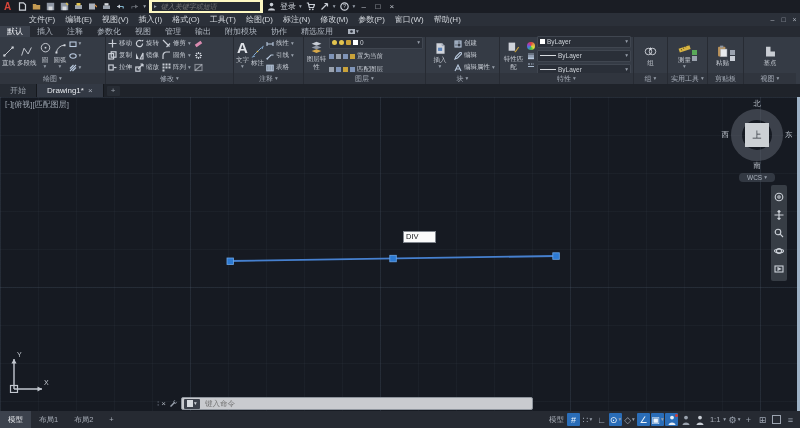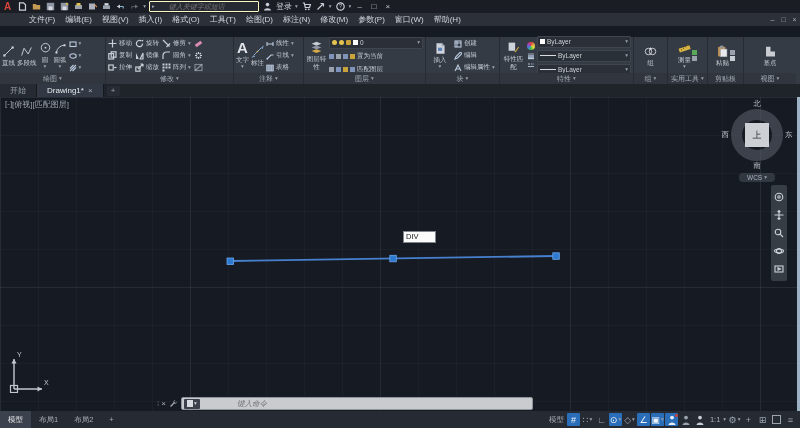--- a/index.html
+++ b/index.html
@@ -6,22 +6,22 @@
   #app{position:relative;width:800px;height:428px;overflow:hidden;
        font-family:"Liberation Sans","DejaVu Sans",sans-serif;
        background:#161a22;-webkit-font-smoothing:antialiased;}
   .caret{font-size:5.5px;color:#98a0ab;line-height:1;}
   
   #titlebar{position:absolute;top:0;left:0;right:0;height:13px;background:#1a1d24;
             display:flex;align-items:center;padding:0 4px;gap:3px;font-size:8px;color:#c9ced6;}
   .logo{color:#d6453a;font-weight:bold;font-size:10px;line-height:10px;margin-right:3px;}
   .qat{width:11px;height:10px;display:flex;align-items:center;justify-content:center;}
   .t-title{flex:1;text-align:center;font-size:8px;color:#d6dade;white-space:nowrap;}
-  .t-search{width:104px;height:9px;background:#262b33;border:1px solid #fef9c3;border-radius:1px;
-            display:flex;align-items:center;padding:0 2px;gap:12px;}
+  .t-search{width:104px;height:9px;background:#262b33;border:3px solid #fef9c3;border-radius:1px;
+            display:flex;align-items:center;padding:0 2px;gap:2px;}
   .t-search input{flex:1;background:transparent;border:none;outline:none;
             font-size:7px;font-style:italic;color:#8a919c;font-family:inherit;width:80px;}
   .tb-ic{display:flex;align-items:center;justify-content:center;width:11px;height:10px;}
   .winbtn{width:11px;height:11px;display:flex;align-items:center;justify-content:center;
           font-size:8px;color:#c2c7cf;}
   
   #menubar{position:absolute;top:13px;left:0;right:0;height:13px;background:#2b3039;
            display:flex;align-items:center;padding-left:24px;font-size:8px;color:#d2d6dc;}
   .menu-item{padding:0 5px;height:13px;display:flex;align-items:center;}
   #menubar .spacer{flex:1;}
@@ -96,21 +96,21 @@
   #vscroll{position:absolute;right:0;top:0;width:3px;height:314px;background:#b5cde2;opacity:.85;}
   
   #cmdbar{position:absolute;left:157px;top:396px;height:15px;display:flex;align-items:center;gap:3px;z-index:5;}
   .cmd-grip{color:#6b7280;font-size:8px;letter-spacing:-1px;}
   .cmd-x{color:#aab0ba;font-size:8px;}
   .cmd-field{width:352px;height:13px;background:#c9cbcf;border:1px solid #8f959d;border-radius:2px;
              display:flex;align-items:center;padding:0 2px;gap:3px;box-sizing:border-box;}
   .cmd-icbox{width:16px;height:10px;background:#3c414b;border-radius:1px;display:flex;
              align-items:center;justify-content:center;gap:1px;}
   .cmd-field input{flex:1;background:transparent;border:none;outline:none;font-size:7.5px;
-             font-style:italic;color:#585d64;font-family:inherit;margin-left:32px;}
+             color:#585d64;font-family:inherit;}
   
   #statusbar{position:absolute;bottom:0;left:0;right:0;height:17px;background:#262a32;
              display:flex;align-items:center;font-size:7.5px;color:#a8aeb8;}
   .stab{padding:0 8px;height:17px;display:flex;align-items:center;}
   .stab.active{background:#3c424d;color:#e8eaee;}
   .sspacer{flex:1;}
   #stat-icons{display:flex;align-items:center;gap:1px;padding-right:3px;}
   .sic{min-width:13px;height:13px;display:flex;align-items:center;justify-content:center;
        border-radius:1px;font-size:9px;color:#9ba3af;gap:0;}
   .sic.on{background:#2a6db8;color:#eaf2fa;}
@@ -230,20 +230,39 @@
     <span class="menu-item">修改(M)</span>
     <span class="menu-item">参数(P)</span>
     <span class="menu-item">窗口(W)</span>
     <span class="menu-item">帮助(H)</span>
     <span class="spacer"></span>
     <span class="winbtn doc">–</span>
     <span class="winbtn doc">□</span>
     <span class="winbtn doc">×</span>
   </div>
 
+  <div id="ribbontabs">
+    <span class="rtab active">默认</span>
+    <span class="rtab">插入</span>
+    <span class="rtab">注释</span>
+    <span class="rtab">参数化</span>
+    <span class="rtab">视图</span>
+    <span class="rtab">管理</span>
+    <span class="rtab">输出</span>
+    <span class="rtab">附加模块</span>
+    <span class="rtab">协作</span>
+    <span class="rtab">精选应用</span>
+    <span class="rtab">
+        <svg class="i9" viewBox="0 0 9 9">
+          <rect x="1" y="2" width="7" height="5" fill="#aab1bc" stroke="none"></rect>
+          <circle cx="4.5" cy="4.5" r="1.3" fill="#2b303a" stroke="none"></circle>
+        </svg>
+        <span class="caret">▾</span>
+      </span>
+  </div>
 
   <div id="ribbon">
 
     <div class="panel" style="width:106px">
       <div class="pbody">
         <div class="bigbtn">
           <svg class="i16" viewBox="0 0 16 16">
               <line x1="3" y1="13" x2="13" y2="3"></line>
               <rect class="f" x="1.6" y="11.6" width="2.6" height="2.6"></rect>
               <rect class="f" x="11.8" y="1.8" width="2.6" height="2.6"></rect>

